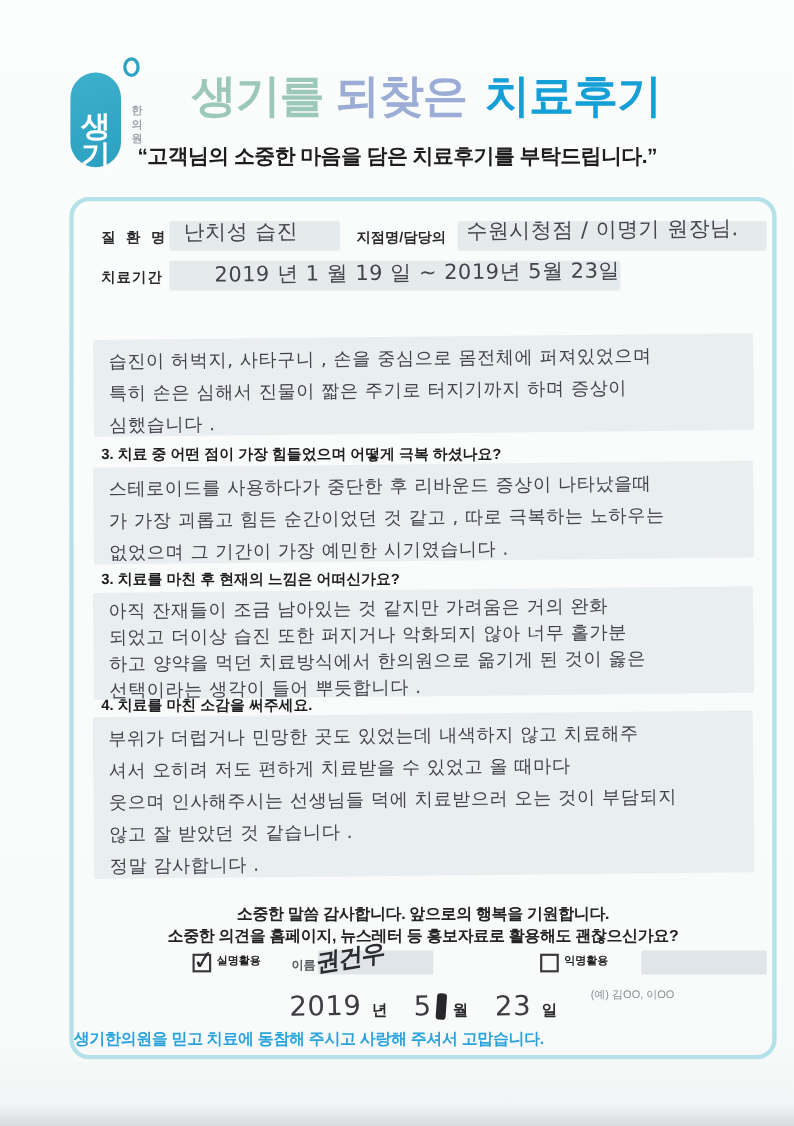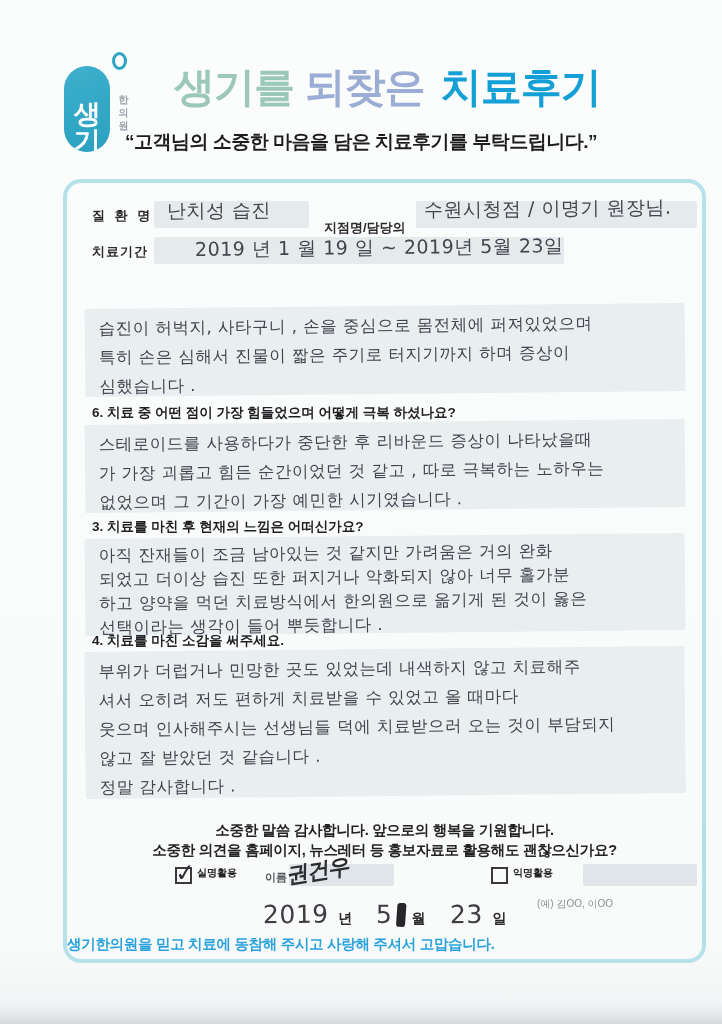--- a/index.html
+++ b/index.html
@@ -111,35 +111,35 @@
     <span class="title-strong">치료후기</span>
   </div>
   <div class="subtitle">“고객님의 소중한 마음을 담은 치료후기를 부탁드립니다.”</div>
 
   <div class="big-box">
 
     <div class="f-label" style="left:25px;top:24px;letter-spacing:3px;">질 환 명</div>
     <div class="v-box" style="left:87px;top:18px;width:155px;height:27px;"></div>
     <div class="hw hw-val" style="left:100px;top:15px;font-size:19px;">난치성 습진</div>
 
-    <div class="f-label" style="left:257px;top:36px;">지점명/담당의</div>
+    <div class="f-label" style="left:257px;top:24px;">지점명/담당의</div>
     <div class="v-box" style="left:349px;top:18px;width:281px;height:27px;"></div>
     <div class="hw hw-val" style="left:357px;top:13px;font-size:19px;">수원시청점 / 이명기 원장님.</div>
 
     <div class="f-label" style="left:25px;top:60px;letter-spacing:1px;">치료기간</div>
     <div class="v-box" style="left:87px;top:54px;width:410px;height:27px;"></div>
     <div class="hw hw-val" style="left:128px;top:52px;font-size:19px;">2019 년  1 월 19 일  ~  2019년  5월 23일</div>
 
     <div class="ans hw lh29" style="top:123px;height:88px;">
       <div>습진이 허벅지, 사타구니 , 손을 중심으로  몸전체에  퍼져있었으며</div>
       <div>특히 손은 심해서 진물이 짧은 주기로  터지기까지  하며  증상이</div>
       <div>심했습니다 .</div>
     </div>
 
-    <div class="q-label" style="top:221px;">6. 치료 중 어떤 점이 가장 힘들었으며 어떻게 극복 하셨나요?</div>
+    <div class="q-label" style="top:221px;">3. 치료 중 어떤 점이 가장 힘들었으며 어떻게 극복 하셨나요?</div>
     <div class="ans hw lh29" style="top:239px;height:88px;">
       <div>스테로이드를  사용하다가  중단한 후  리바운드  증상이  나타났을때</div>
       <div>가 가장 괴롭고 힘든 순간이었던 것 같고 , 따로 극복하는 노하우는</div>
       <div>없었으며  그 기간이  가장  예민한  시기였습니다 .</div>
     </div>
 
     <div class="q-label" style="top:335px;">3. 치료를 마친 후 현재의 느낌은 어떠신가요?</div>
     <div class="ans hw lh24" style="top:353px;height:97px;">
       <div>아직  잔재들이  조금  남아있는 것  같지만   가려움은  거의  완화</div>
       <div>되었고  더이상 습진 또한  퍼지거나  악화되지 않아   너무  홀가분</div>

